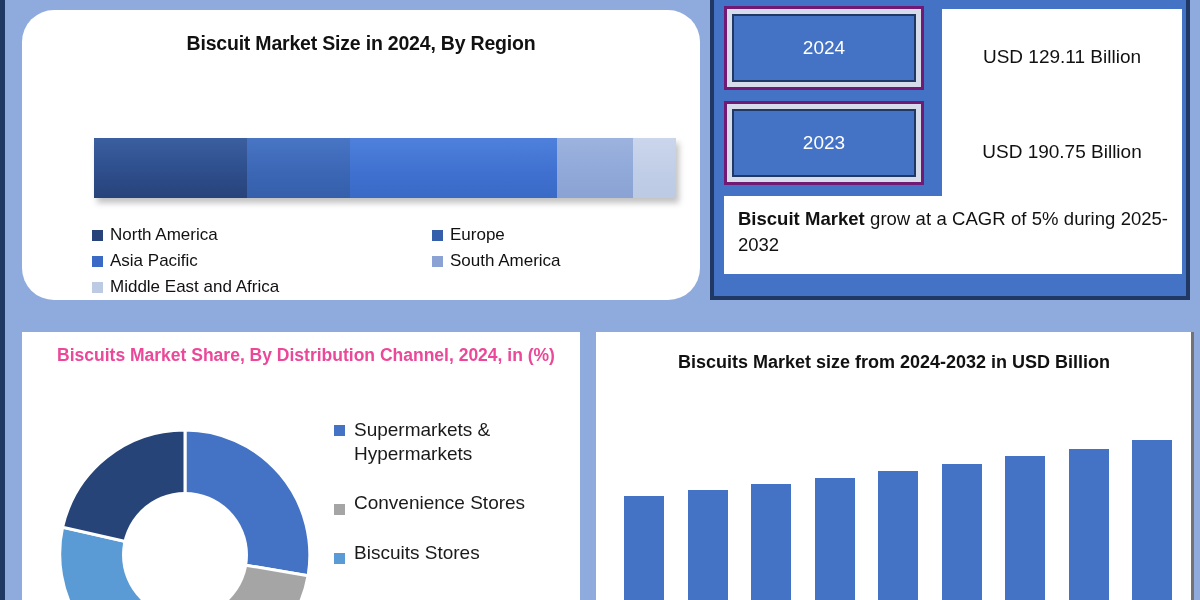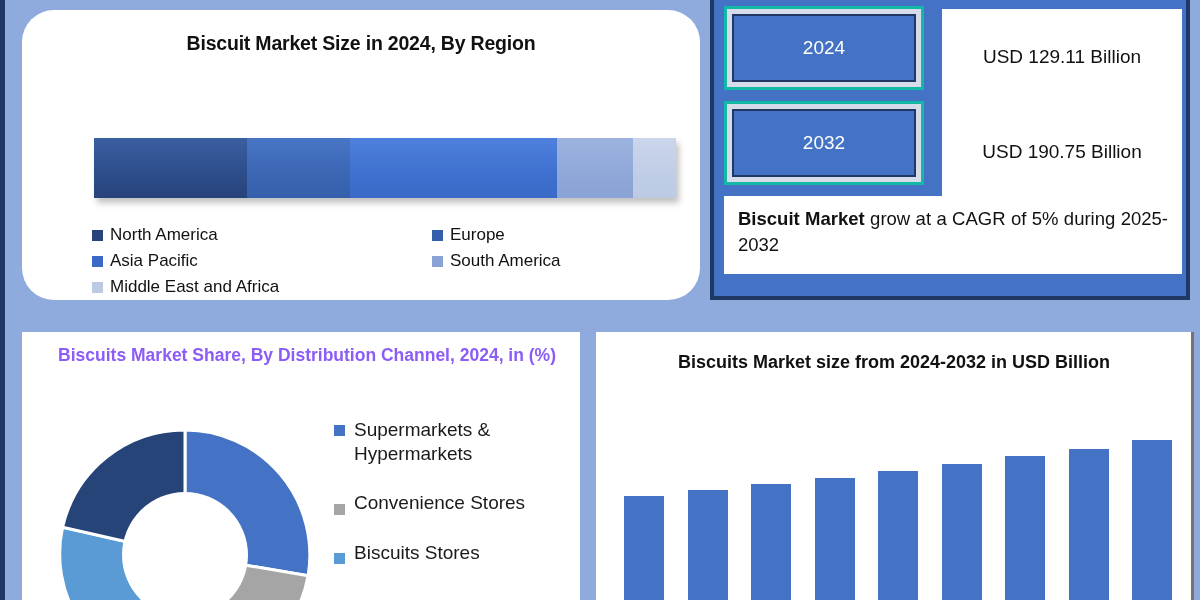--- a/index.html
+++ b/index.html
@@ -95,21 +95,21 @@
     width: 458px; height: 84px;
   }
   .fig-row.r1 { top: 10px; }
   .fig-row.r2 { top: 105px; }
 
   .year-box-outer {
     position: absolute;
     left: 0; top: 0;
     width: 200px; height: 84px;
     background: #D6DCE9;
-    border: 3px solid #14b8a6;
+    border: 3px solid #701a75;
     box-sizing: border-box;
     padding: 5px;
   }
   .year-box-inner {
     width: 100%; height: 100%;
     background: #4472C4;
     border: 2px solid #1F3864;
     box-sizing: border-box;
     display: flex;
     align-items: center;
@@ -145,27 +145,27 @@
   
   .panel-donut {
     position: absolute;
     left: 22px; top: 332px;
     width: 558px; height: 268px;
     background: #ffffff;
     box-sizing: border-box;
   }
   .donut-title {
     position: absolute;
-    left: 0; top: 12px;
+    left: 17px; top: 12px;
     width: 534px;
-    text-align: right;
+    text-align: center;
     font-size: 17.5px;
     font-weight: bold;
     line-height: 1.33;
-    color: #8b5cf6;
+    color: #ec4899;
   }
   .donut-graphic {
     position: absolute;
     left: 28px; top: 88px;
     width: 270px; height: 270px;
   }
   .donut-legend {
     position: absolute;
     left: 312px; top: 86px;
     width: 244px;
@@ -264,21 +264,21 @@
 
     <div class="fig-row r1">
       <div class="year-box-outer">
         <div class="year-box-inner">2024</div>
       </div>
       <div class="value-box">USD 129.11 Billion</div>
     </div>
 
     <div class="fig-row r2">
       <div class="year-box-outer">
-        <div class="year-box-inner">2032</div>
+        <div class="year-box-inner">2023</div>
       </div>
       <div class="value-box">USD 190.75 Billion</div>
     </div>
 
     <div class="cagr-box"><b>Biscuit Market</b><span> grow at a CAGR of 5% during 2025-2032</span></div>
   </div>
 
   <div class="panel-donut">
     <div class="donut-title">Biscuits Market Share, By Distribution Channel, 2024, in (%)</div>
 

